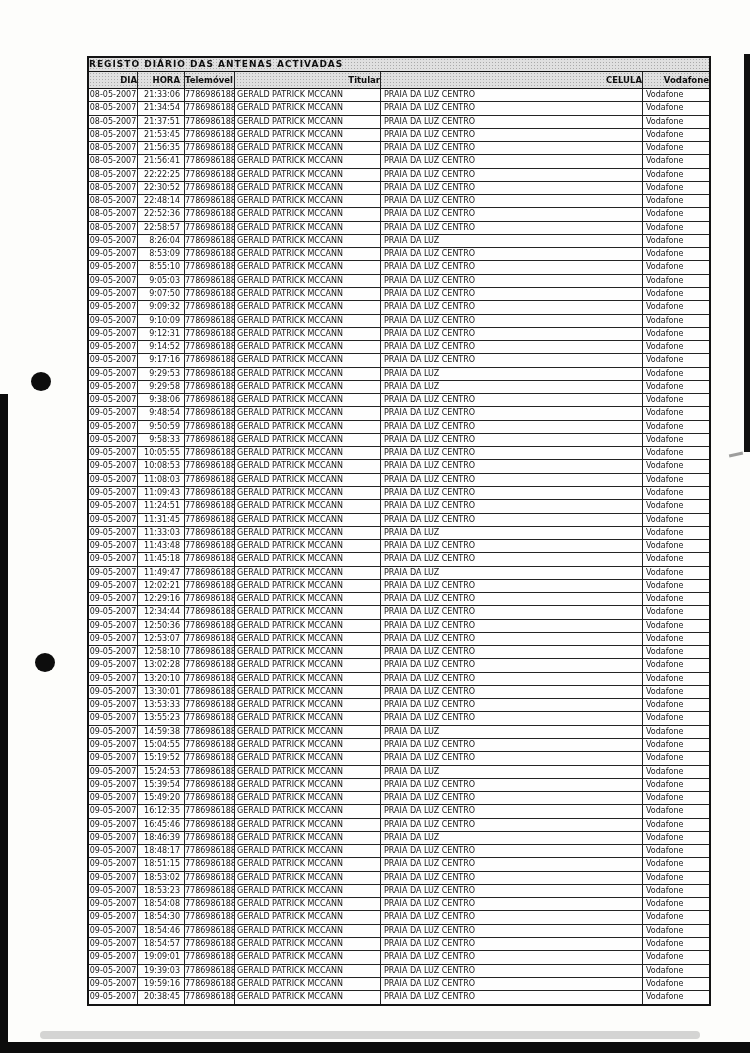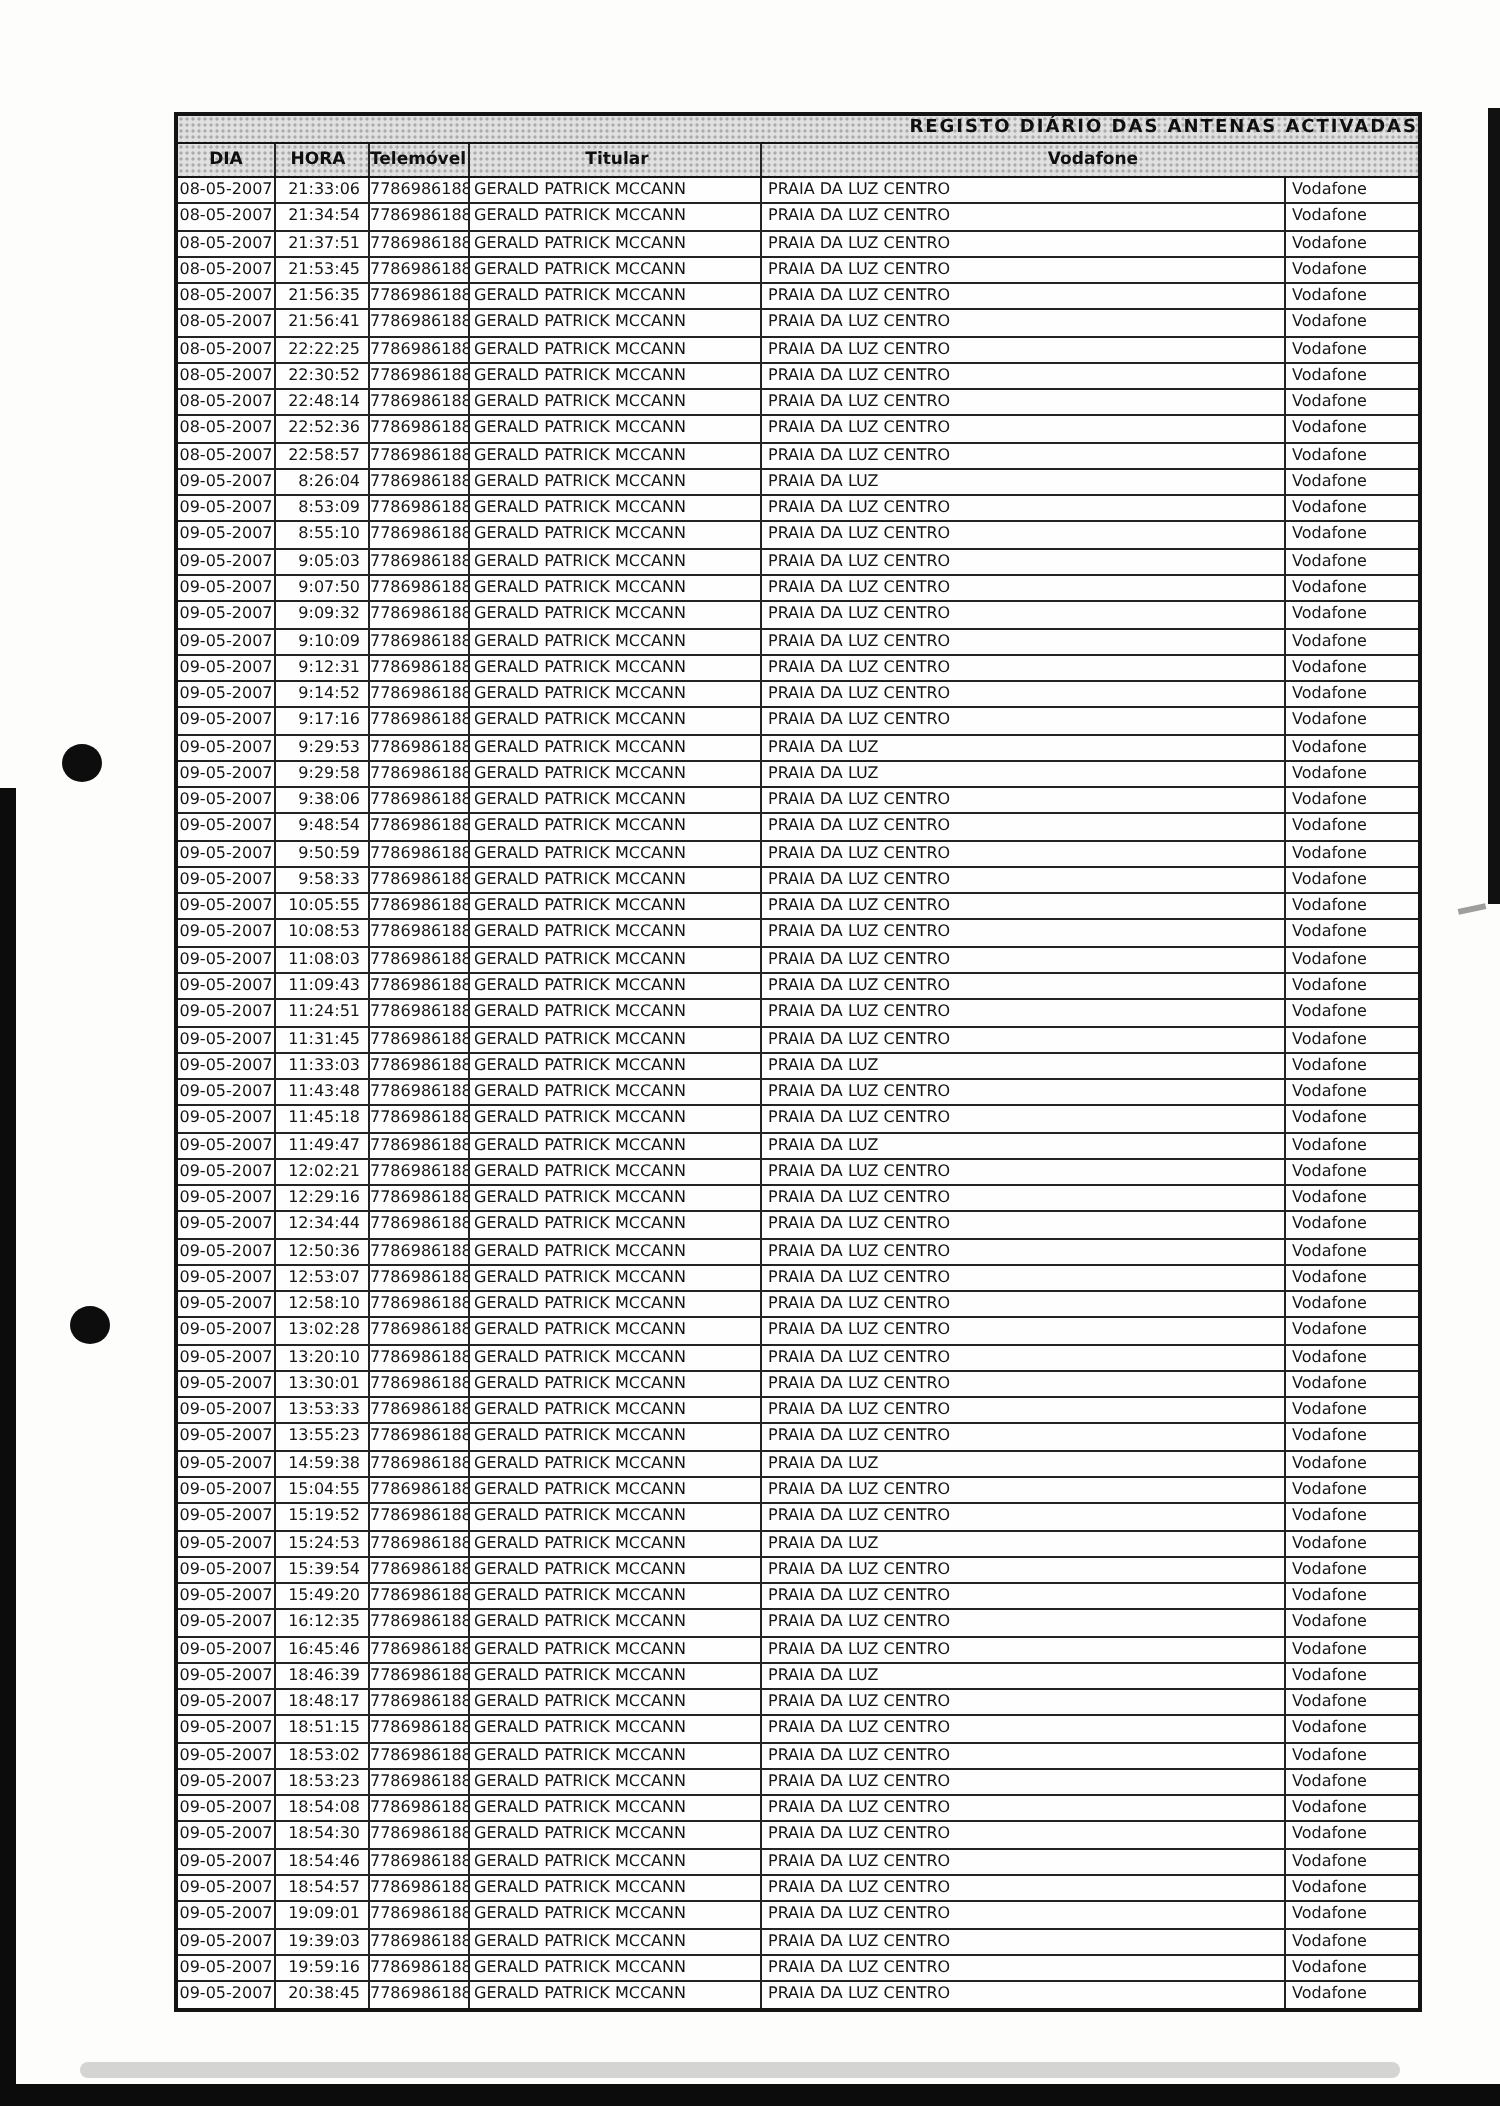--- a/index.html
+++ b/index.html
@@ -35,26 +35,26 @@
     position:absolute;left:87px;top:56px;width:624px;
     border:2px solid #141414;box-sizing:border-box;background:#fefefe;
   }
   .band{
     background-color:#e0e0e0;
     background-image:radial-gradient(rgba(70,70,70,0.35) 0.7px, transparent 0.9px);
     background-size:3px 3px;
   }
   .title-row{
     height:14px;border-bottom:1px solid #141414;box-sizing:border-box;
-    text-align:right;font-size:9px;font-weight:bold;letter-spacing:1px;
+    text-align:left;font-size:9px;font-weight:bold;letter-spacing:1px;
     line-height:13px;color:#0f0f0f;
   }
   .header-row{display:flex;height:17px;border-bottom:1px solid #141414;box-sizing:border-box;}
   .header-row .cell{
-    font-size:8.5px;font-weight:bold;text-align:center;line-height:16px;color:#0f0f0f;
+    font-size:8.5px;font-weight:bold;text-align:right;line-height:16px;color:#0f0f0f;
   }
   .row{display:flex;height:13.28px;border-bottom:1px solid #232323;box-sizing:border-box;}
   #table-body .row:last-child{border-bottom:none;}
   .cell{
     box-sizing:border-box;border-right:1px solid #232323;overflow:hidden;
     font-size:8px;line-height:12px;white-space:nowrap;
   }
   .cell:last-child{border-right:none;}
   .c0{width:49px;text-align:center;}
   .c1{width:47px;text-align:right;padding-right:4px;}
@@ -73,20 +73,21 @@
     <div class="wm-line wm-line2">PROIBIDA A REPRODUÇÃO</div>
   </div>
 
   <div class="doc-table">
     <div class="title-row band">REGISTO DIÁRIO DAS ANTENAS ACTIVADAS</div>
     <div class="header-row band">
       <div class="cell c0">DIA</div>
       <div class="cell c1">HORA</div>
       <div class="cell c2">Telemóvel</div>
       <div class="cell c3">Titular</div>
+      <div class="cell c4">CELULA</div>
       <div class="cell c5">Vodafone</div>
     </div>
     <div id="table-body">
         <div class="row">
           <div class="cell c0">08-05-2007</div>
           <div class="cell c1">21:33:06</div>
           <div class="cell c2">7786986188</div>
           <div class="cell c3">GERALD PATRICK MCCANN</div>
           <div class="cell c4">PRAIA DA LUZ CENTRO</div>
           <div class="cell c5">Vodafone</div>

